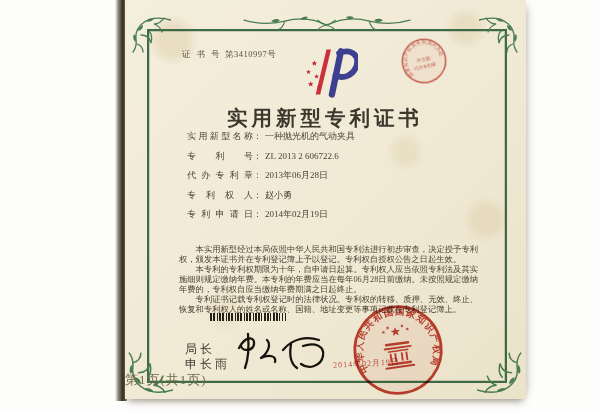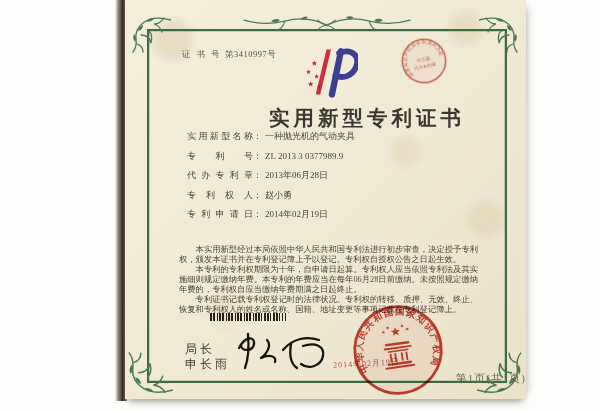--- a/index.html
+++ b/index.html
@@ -20,37 +20,37 @@
     box-shadow:0 5px 7px -3px rgba(60,48,25,.5),7px 0 9px -6px rgba(0,0,0,.18);}
   .frame{position:absolute;left:22px;top:29px;width:356px;height:350px;
     border:2px solid #3e6b46;box-shadow:inset 0 0 0 1px rgba(62,107,70,.25);}
   .orn{position:absolute;color:#4a7c50;}
   .cert-no{position:absolute;left:57px;top:49px;font-size:8.5px;color:#57503f;letter-spacing:.5px;white-space:nowrap;}
   .cert-no .lbl{display:inline-block;width:38px;text-align:justify;text-align-last:justify;margin-right:5px;}
   .logo{position:absolute;left:179px;top:42px;width:54px;height:60px;}
   .agency-stamp{position:absolute;left:274px;top:36px;width:50px;height:50px;
     filter:blur(.5px);opacity:.85;transform:rotate(-12deg);mix-blend-mode:multiply;}
   .title{position:absolute;left:22px;top:104px;width:356px;text-align:center;
-    font-size:20.5px;font-weight:bold;color:#3a372c;letter-spacing:4px;white-space:nowrap;padding-left:42px;}
+    font-size:20.5px;font-weight:bold;color:#3a372c;letter-spacing:4px;white-space:nowrap;}
   .fields{position:absolute;left:62px;top:130px;font-size:9px;color:#4a4437;}
   .field-row{height:19.6px;white-space:nowrap;}
   .field-label{display:inline-block;width:66px;text-align:justify;text-align-last:justify;vertical-align:top;}
   .field-colon{margin-right:3px;}
   .paras{position:absolute;left:54px;top:245px;width:299px;font-size:8.3px;
     line-height:10px;color:#4c4434;text-align:justify;}
   .paras p{margin:0;text-indent:2em;}
   .barcode{position:absolute;left:85px;top:313px;width:76px;height:8px;
     background:repeating-linear-gradient(90deg,#23201a 0 1.5px,transparent 1.5px 3px,#23201a 3px 5px,transparent 5px 6.5px,#23201a 6.5px 7.5px,transparent 7.5px 9px);}
   .director{position:absolute;left:60px;top:342px;font-size:12px;color:#3f3a2e;letter-spacing:3px;line-height:15px;}
   .signature{position:absolute;left:106px;top:328px;width:100px;height:46px;}
   .seal{position:absolute;left:226px;top:303px;width:94px;height:94px;opacity:.95;mix-blend-mode:multiply;}
   .seal-date{position:absolute;left:208px;top:358px;font-size:8px;color:rgba(186,48,38,.85);
     letter-spacing:1px;transform:rotate(-3deg);white-space:nowrap;}
-  .page-footer{position:absolute;left:0;width:401px;top:371px;text-align:right;
-    font-size:11px;color:#6e6c4b;letter-spacing:1px;}
+  .page-footer{position:absolute;left:0;width:401px;top:371px;text-align:left;
+    font-size:13px;color:#6e6c4b;letter-spacing:1px;}
   svg{display:block;}
 </style>
 </head>
 <body>
 
 <svg width="0" height="0" style="position:absolute">
   <defs>
     <symbol id="st5" viewBox="-10 -10 20 20">
       <path d="M0,-9 2.6,-2.8 9,-2.8 3.9,1.1 5.6,7.3 0,3.6 -5.6,7.3 -3.9,1.1 -9,-2.8 -2.6,-2.8Z"></path>
     </symbol>
@@ -133,21 +133,21 @@
       <text x="0" y="8" text-anchor="middle" font-size="5.4" fill="#c5483a">代办专利章</text>
     </svg>
 
     <div class="title">实用新型专利证书</div>
 
     <div class="fields">
       <div class="field-row">
         <span class="field-label">实用新型名称</span><span class="field-colon">：</span><span>一种抛光机的气动夹具</span>
       </div>
       <div class="field-row">
-        <span class="field-label">专利号</span><span class="field-colon">：</span><span>ZL 2013 3 0377989.9</span>
+        <span class="field-label">专利号</span><span class="field-colon">：</span><span>ZL 2013 2 606722.6</span>
       </div>
       <div class="field-row">
         <span class="field-label">代办专利章</span><span class="field-colon">：</span><span>2013年06月28日</span>
       </div>
       <div class="field-row">
         <span class="field-label">专利权人</span><span class="field-colon">：</span><span>赵小勇</span>
       </div>
       <div class="field-row">
         <span class="field-label">专利申请日</span><span class="field-colon">：</span><span>2014年02月19日</span>
       </div>

